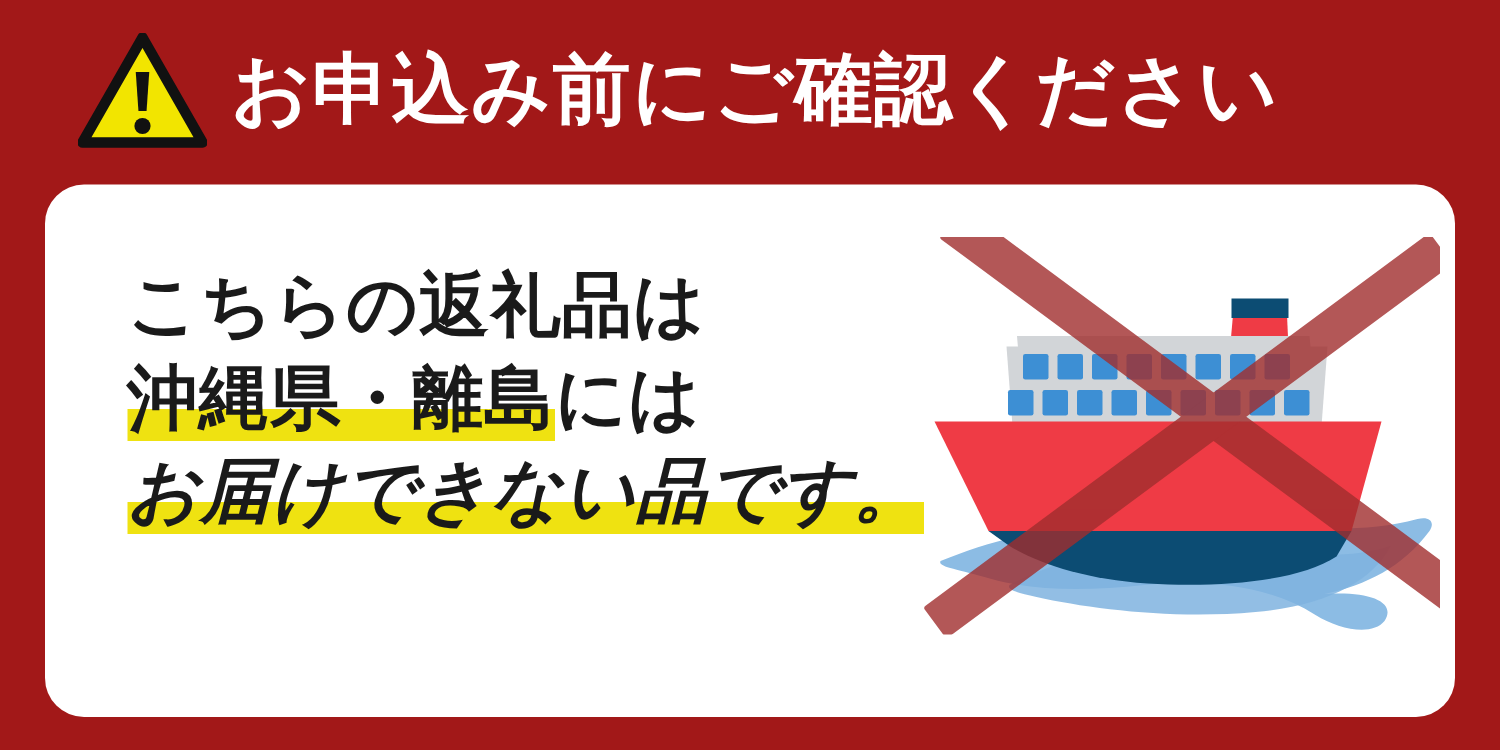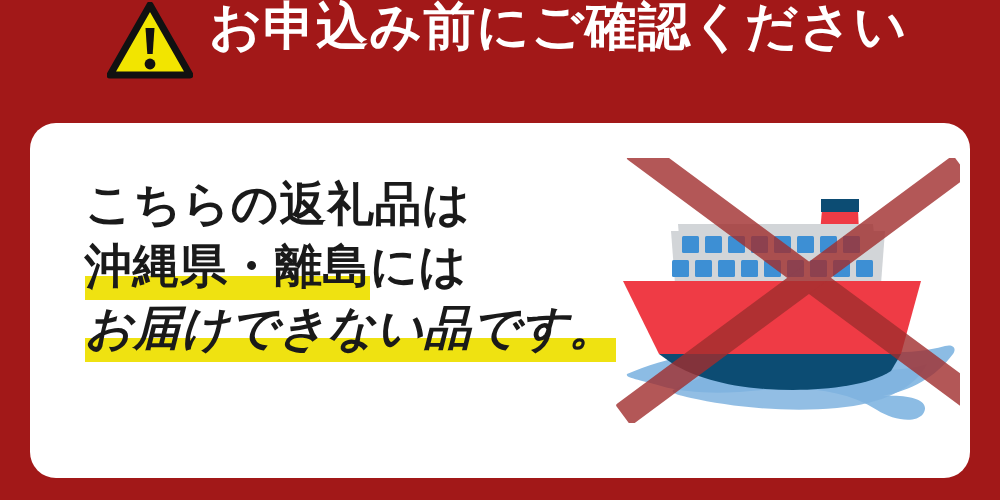--- a/index.html
+++ b/index.html
@@ -15,22 +15,22 @@
     overflow: hidden;
     font-family: "Liberation Sans", "DejaVu Sans", sans-serif;
   }
 
   
   #header-bar {
     position: absolute;
     left: 0; top: 0;
     width: 1000px; height: 120px;
     display: flex;
-    align-items: flex-start;
-    padding-left: 107px;
+    align-items: center;
+    padding-left: 52px;
     box-sizing: border-box;
   }
   #warning-triangle-icon {
     width: 86px;
     height: 78px;
     flex: 0 0 auto;
     margin-right: 16px;
     margin-top: 2px;
   }
   #header-title {
@@ -66,21 +66,21 @@
     font-size: 47px;
     font-weight: 700;
     color: #1a1a1a;
     line-height: 1.32;
     letter-spacing: 0.5px;
     white-space: nowrap;
     font-family: "DejaVu Sans", "Liberation Sans", sans-serif;
   }
   .hl {
     background-image: linear-gradient(transparent 62%, #EFE211 62%, #EFE211 100%);
-    padding-bottom: 7px;
+    padding-bottom: 1px;
   }
 
   
   #ship-illustration {
     position: absolute;
     left: 585px;
     top: 35px;
     width: 345px;
     height: 265px;
   }

